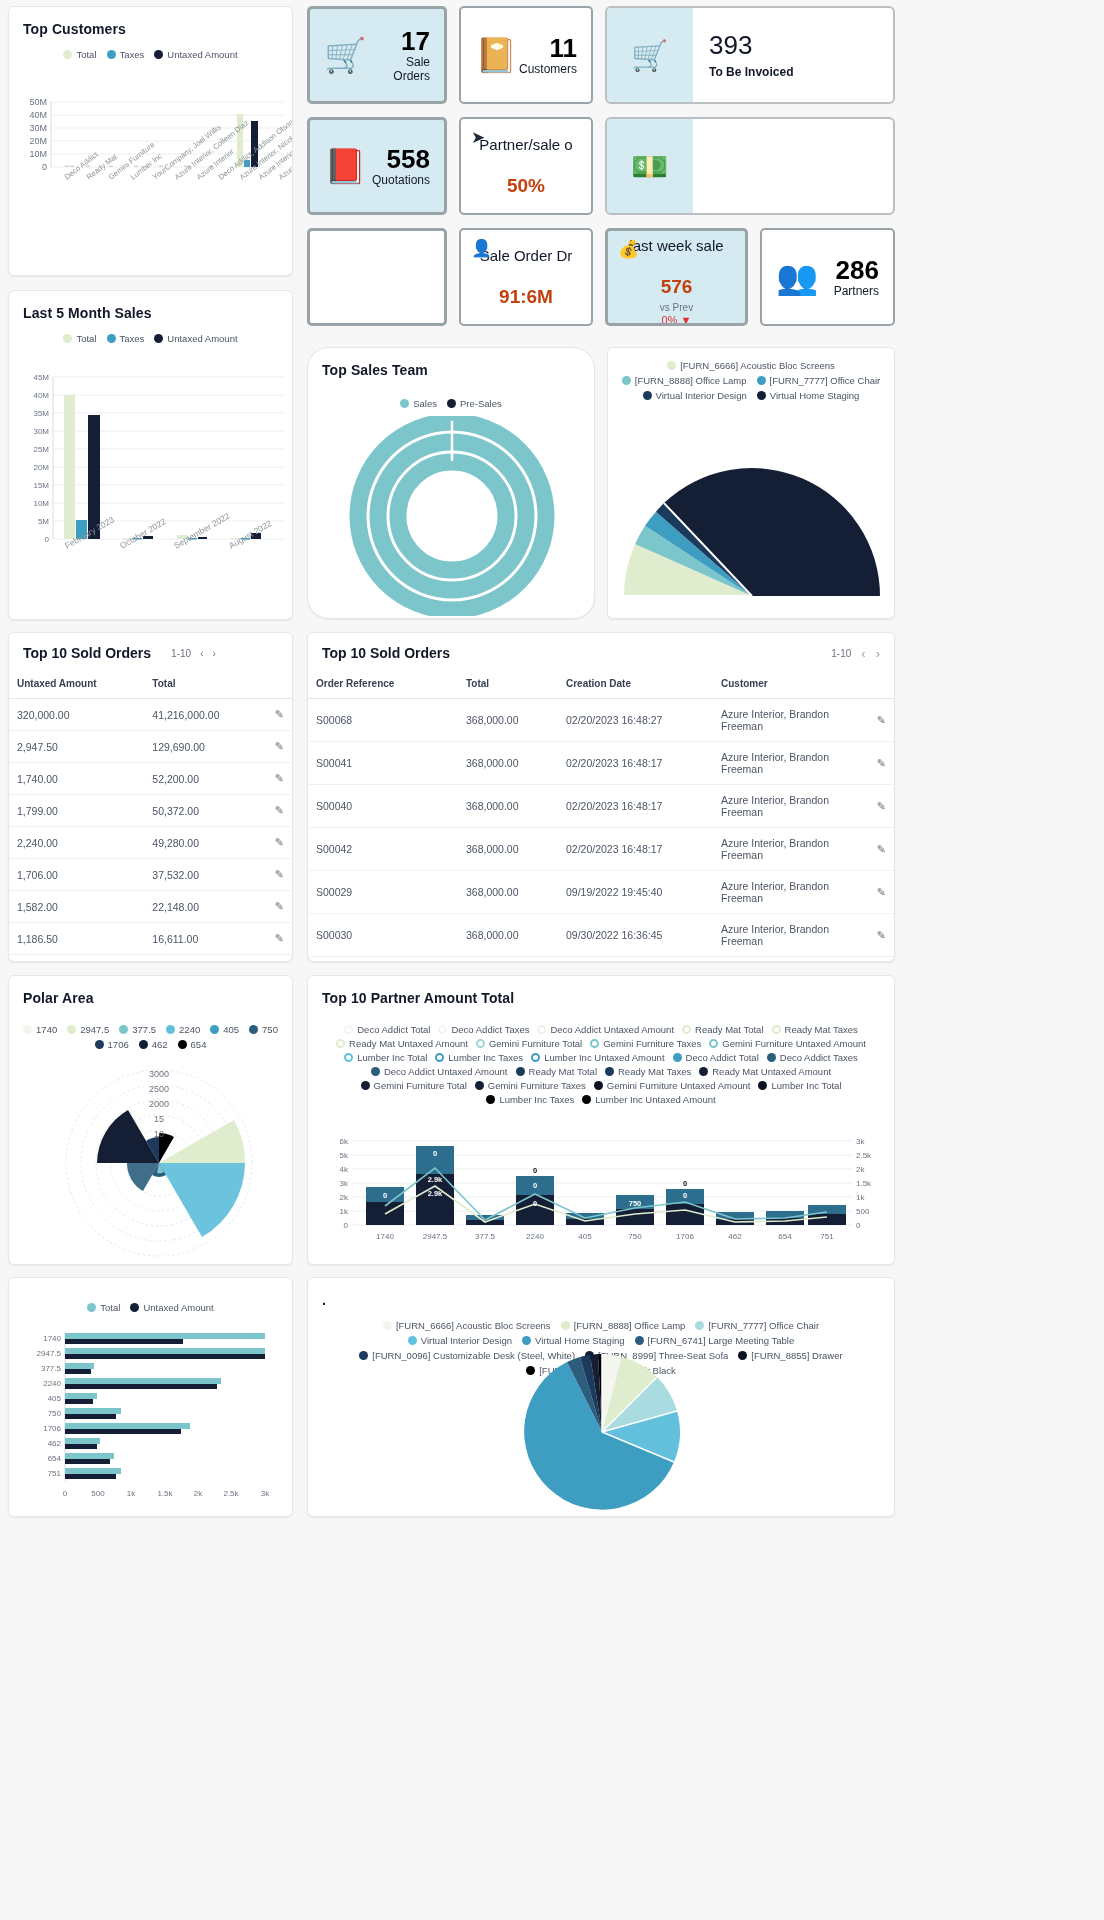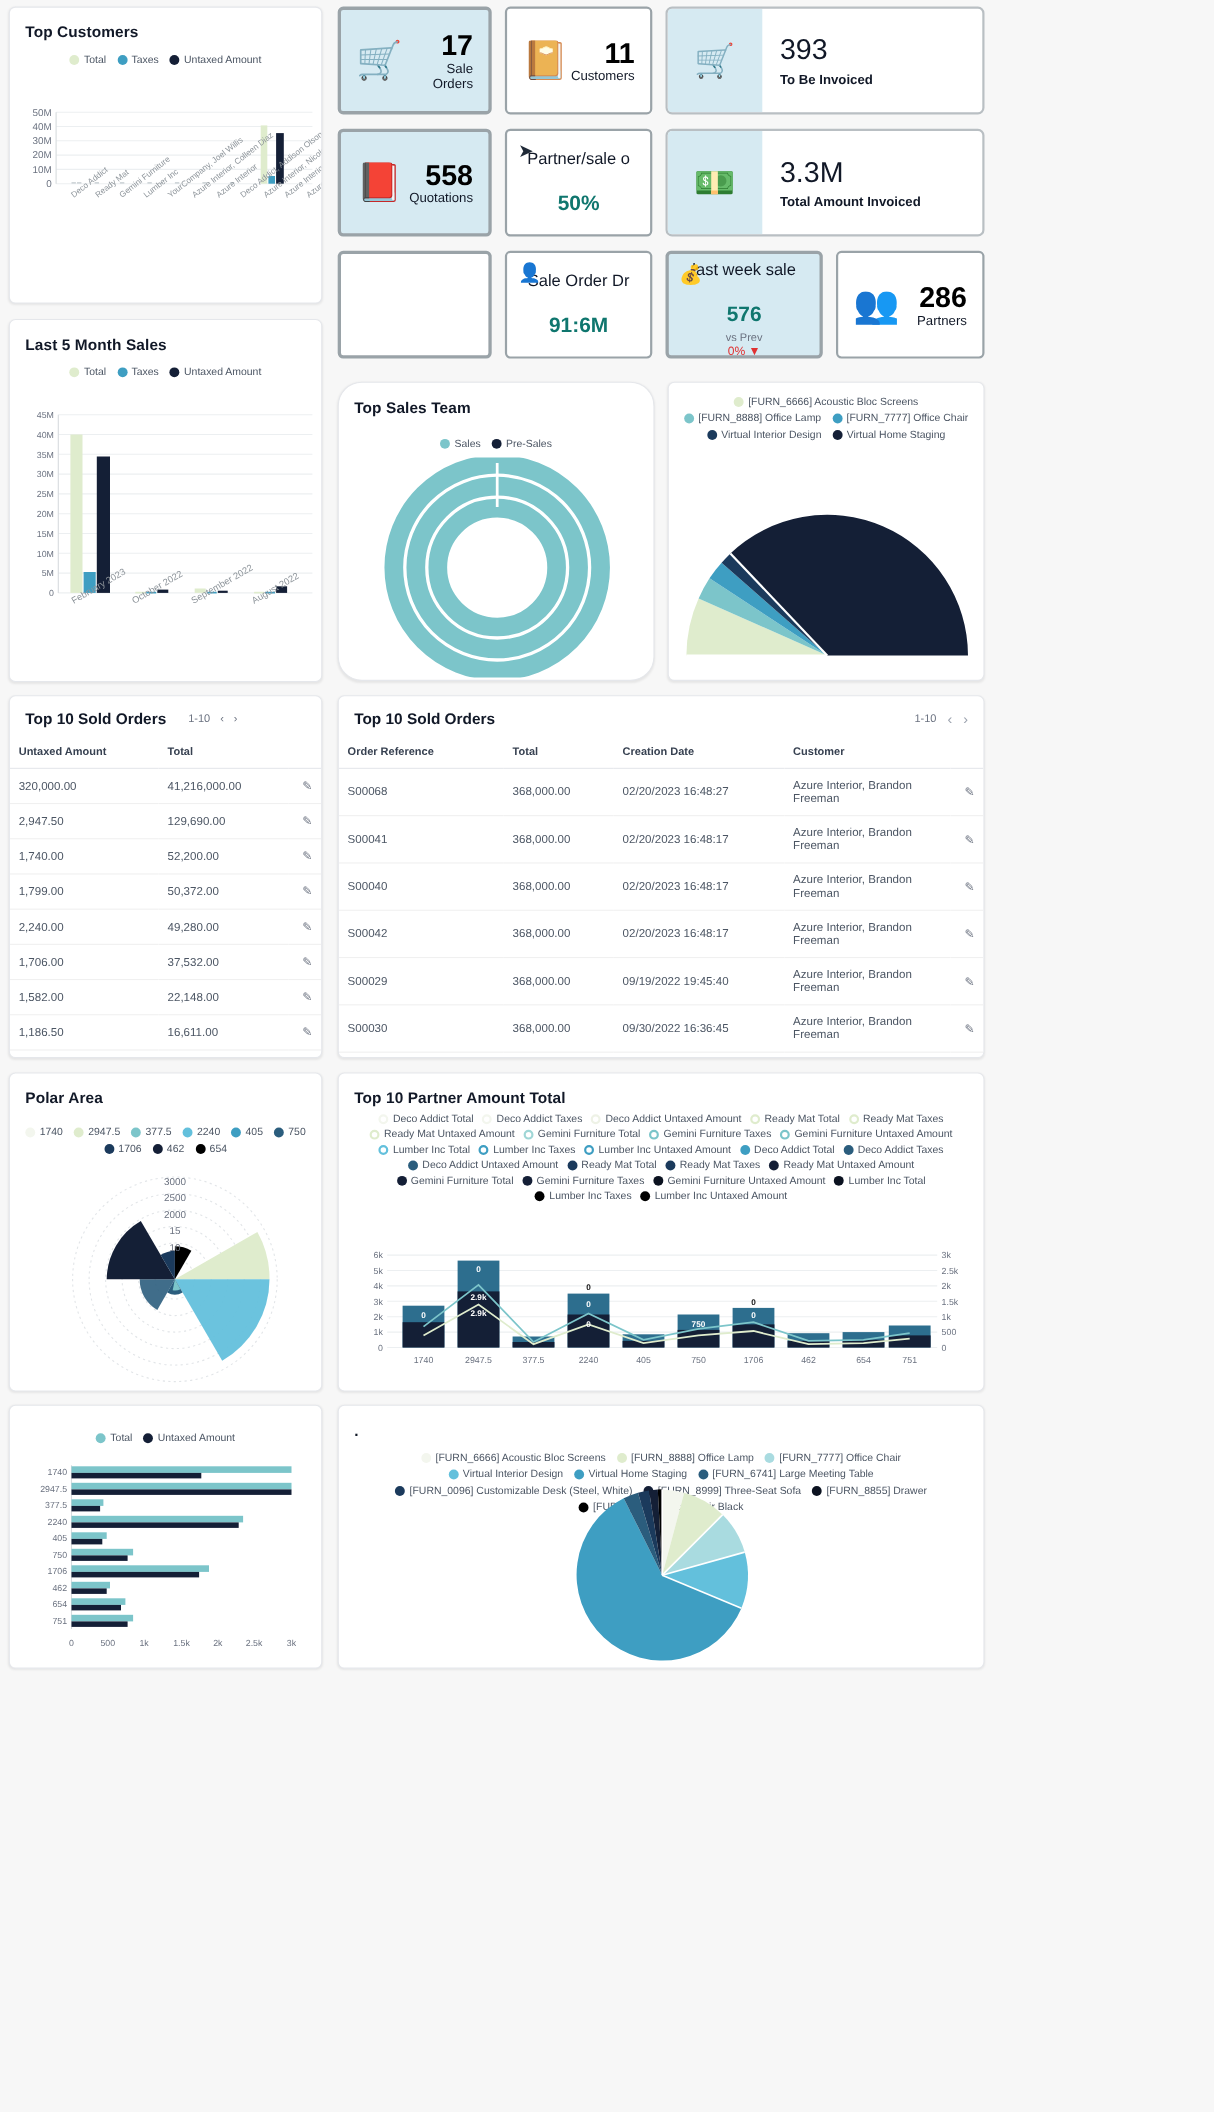--- a/index.html
+++ b/index.html
@@ -43,21 +43,21 @@
 
   .kpi2 { position:absolute; border:2px solid #b9bfc3; border-radius:6px; background:#fff; display:flex; overflow:hidden; }
   .kpi2 .swatch { width:86px; background:#d6eaf2; display:flex; align-items:center; justify-content:center; font-size:30px; color:#fff; }
   .kpi2 .body { flex:1; display:flex; flex-direction:column; justify-content:center; padding-left:16px; }
   .kpi2 .big { font-size:26px; color:#111827; line-height:1.15; }
   .kpi2 .sub { font-size:12px; font-weight:bold; color:#111827; margin-top:4px; }
 
   .kpi-center { flex-direction:column; align-items:stretch; justify-content:center; }
   .kpi-center .mini-ico { position:absolute; left:10px; top:8px; font-size:17px; }
   .kpi-center .c-lbl { text-align:center; font-size:15px; color:#111827; }
-  .kpi-center .c-val { text-align:center; font-size:19px; font-weight:bold; color:#0f766e; margin-top:22px; }
+  .kpi-center .c-val { text-align:center; font-size:19px; font-weight:bold; color:#c2410c; margin-top:22px; }
   .kpi-center .c-vs { text-align:center; font-size:10px; color:#6b7280; margin-top:4px;}
   .kpi-center .c-pct { text-align:center; font-size:11px; color:#e03131; margin-top:1px;}
 
   
   .legend { display:flex; flex-wrap:wrap; justify-content:center; gap:4px 10px; padding:2px 10px; }
   .lg { display:inline-flex; align-items:center; gap:4px; font-size:9.5px; color:#4b5563; white-space:nowrap;}
   .dot { width:9px; height:9px; border-radius:50%; display:inline-block; }
   .dot.hollow { background:transparent !important; border:2px solid; }
 
   .axis-lbl { font-size:9px; fill:#6b7280; }
@@ -243,24 +243,20 @@
   </div>
 
   <div class="kpi kpi-center" style="left:459px; top:117px; width:134px; height:98px; border-width:2px; position:absolute;">
     <span class="mini-ico">➤</span>
     <div class="c-lbl">Partner/sale o</div>
     <div class="c-val">50%</div>
   </div>
 
   <div class="kpi2" style="left:605px; top:117px; width:290px; height:98px;">
     <div class="swatch">💵</div>
-    <div class="body">
-      <div class="big">3.3M</div>
-      <div class="sub">Total Amount Invoiced</div>
-    </div>
   </div>
 
   <div class="kpi" style="left:307px; top:228px; width:140px; height:98px;"></div>
 
   <div class="kpi kpi-center" style="left:459px; top:228px; width:134px; height:98px; border-width:2px;">
     <span class="mini-ico">👤</span>
     <div class="c-lbl">Sale Order Dr</div>
     <div class="c-val">91:6M</div>
   </div>
 
@@ -539,21 +535,21 @@
             <text x="0" y="-56">2000</text>
           <text x="0" y="-41">15</text>
             <text x="0" y="-26">10</text>
         </g>
       </g>
     </svg>
   </div>
 
   <div class="card" style="left:307px; top:975px; width:588px; height:290px;">
     <div class="card-title">Top 10 Partner Amount Total</div>
-    <div class="legend" style="margin-top:0; padding:2px 24px; gap:3px 8px;">
+    <div class="legend" style="margin-top:12px; padding:2px 24px; gap:3px 8px;">
       <span class="lg">
           <i class="dot hollow" style="border-color:#f3f6ee"></i>
           <span>Deco Addict Total</span>
         </span>
       <span class="lg">
           <i class="dot hollow" style="border-color:#f3f6ee"></i>
           <span>Deco Addict Taxes</span>
         </span>
       <span class="lg">
           <i class="dot hollow" style="border-color:#eef2e6"></i>

